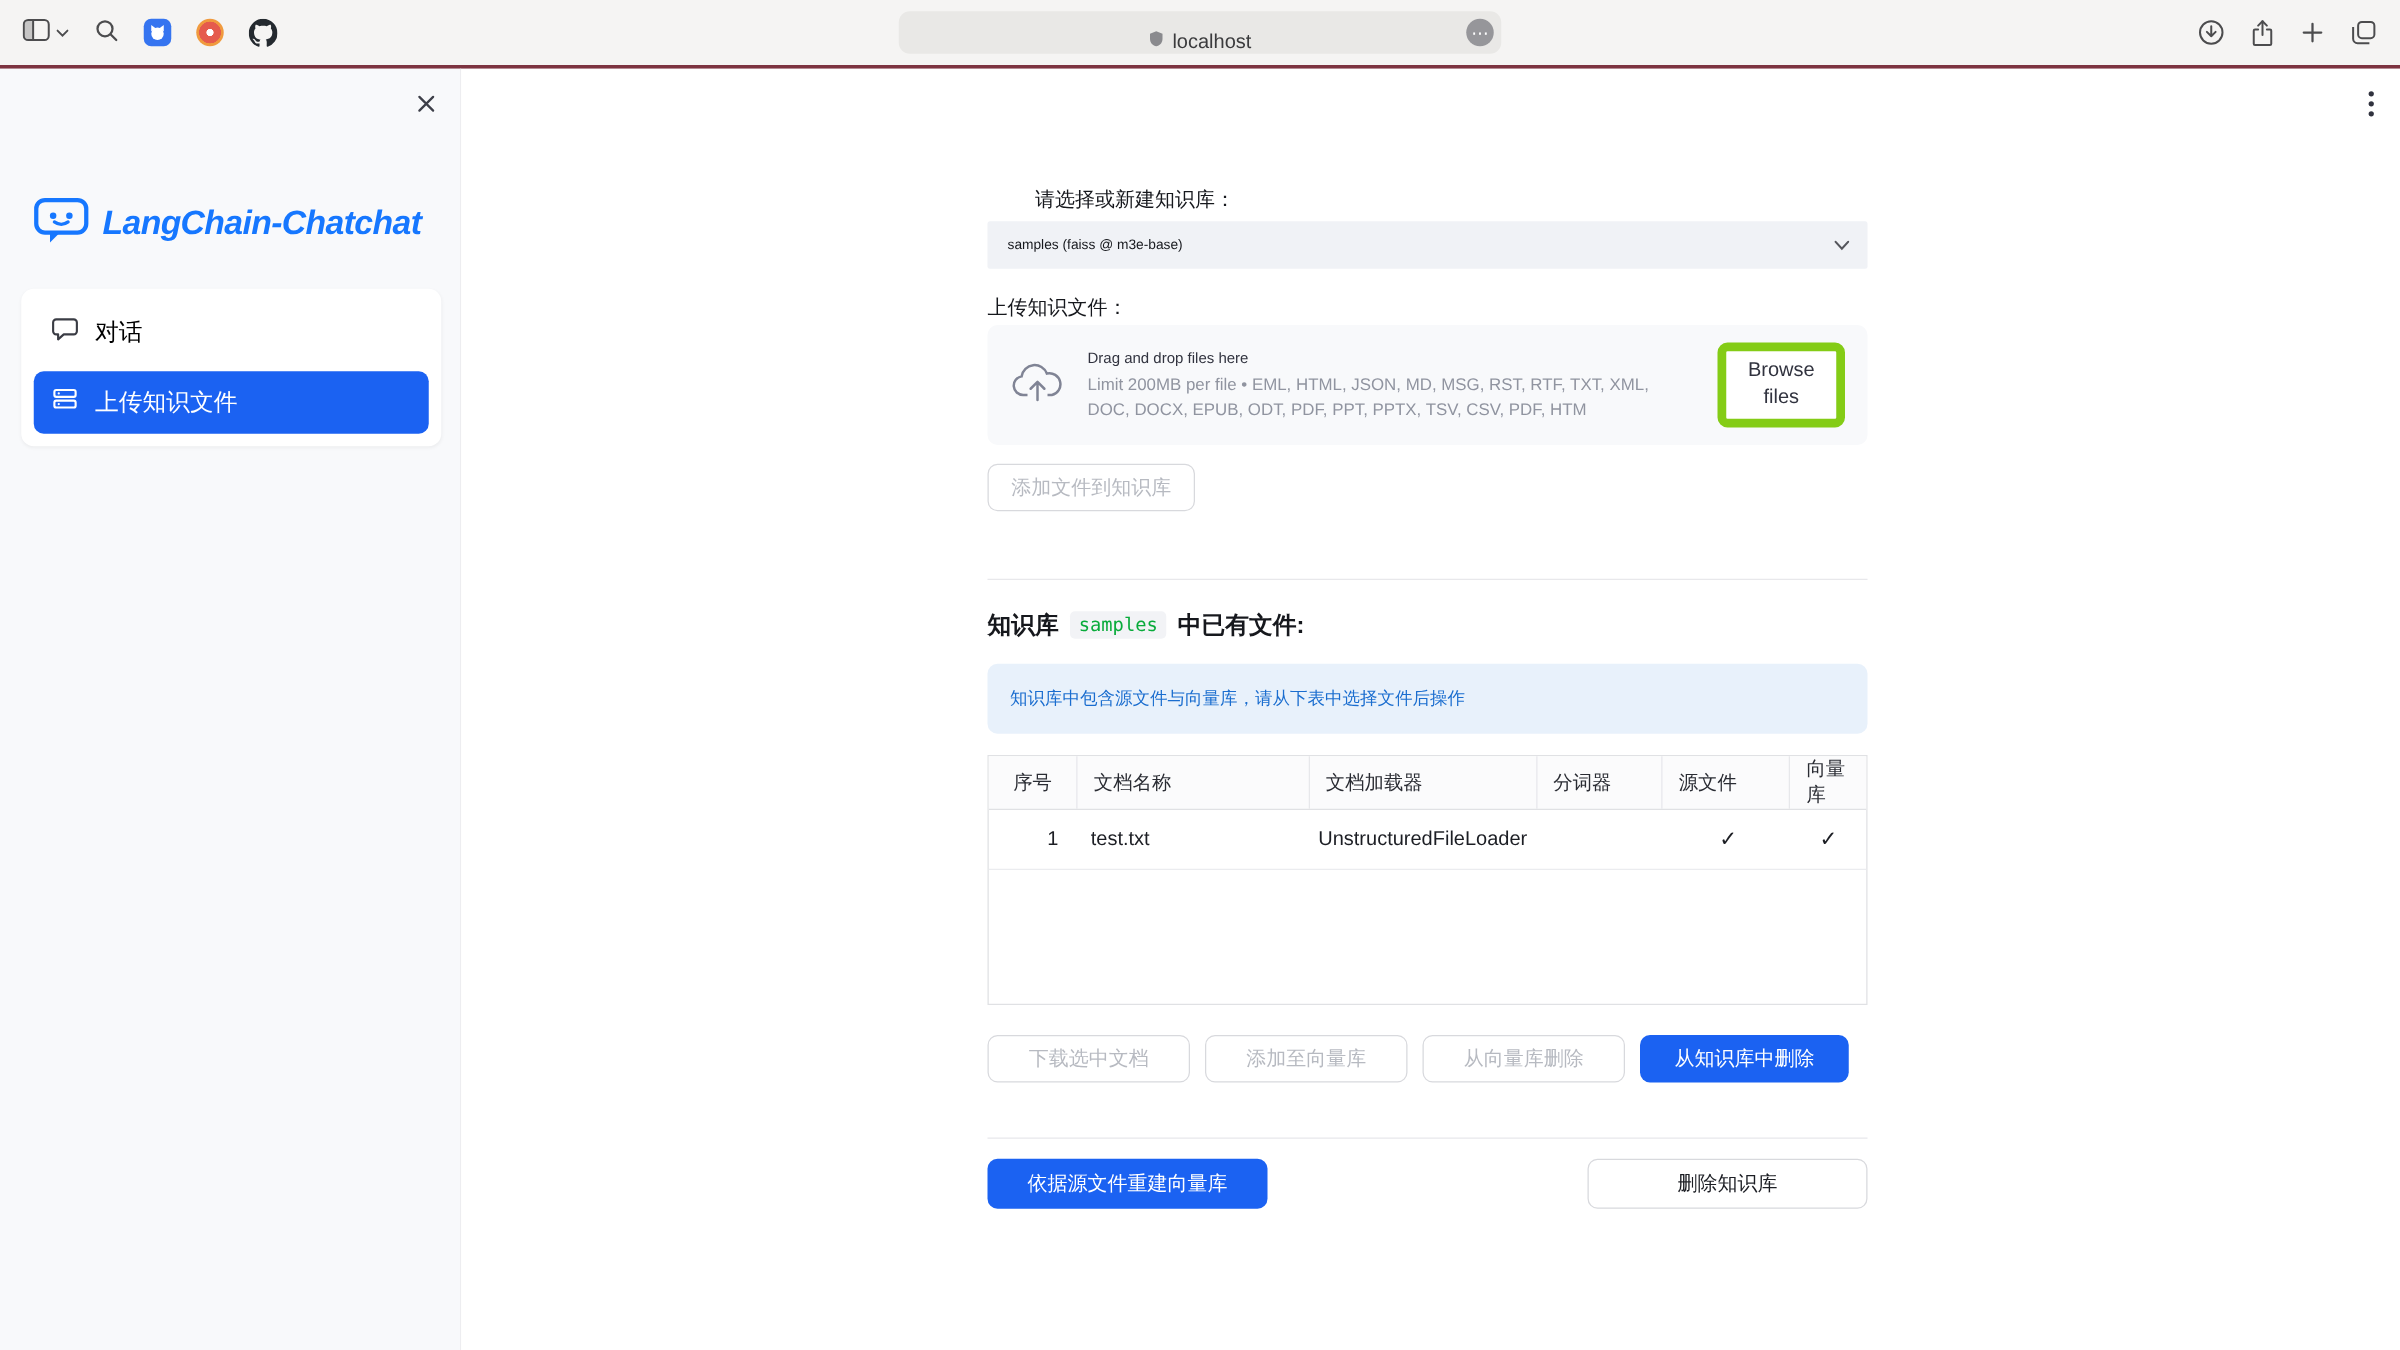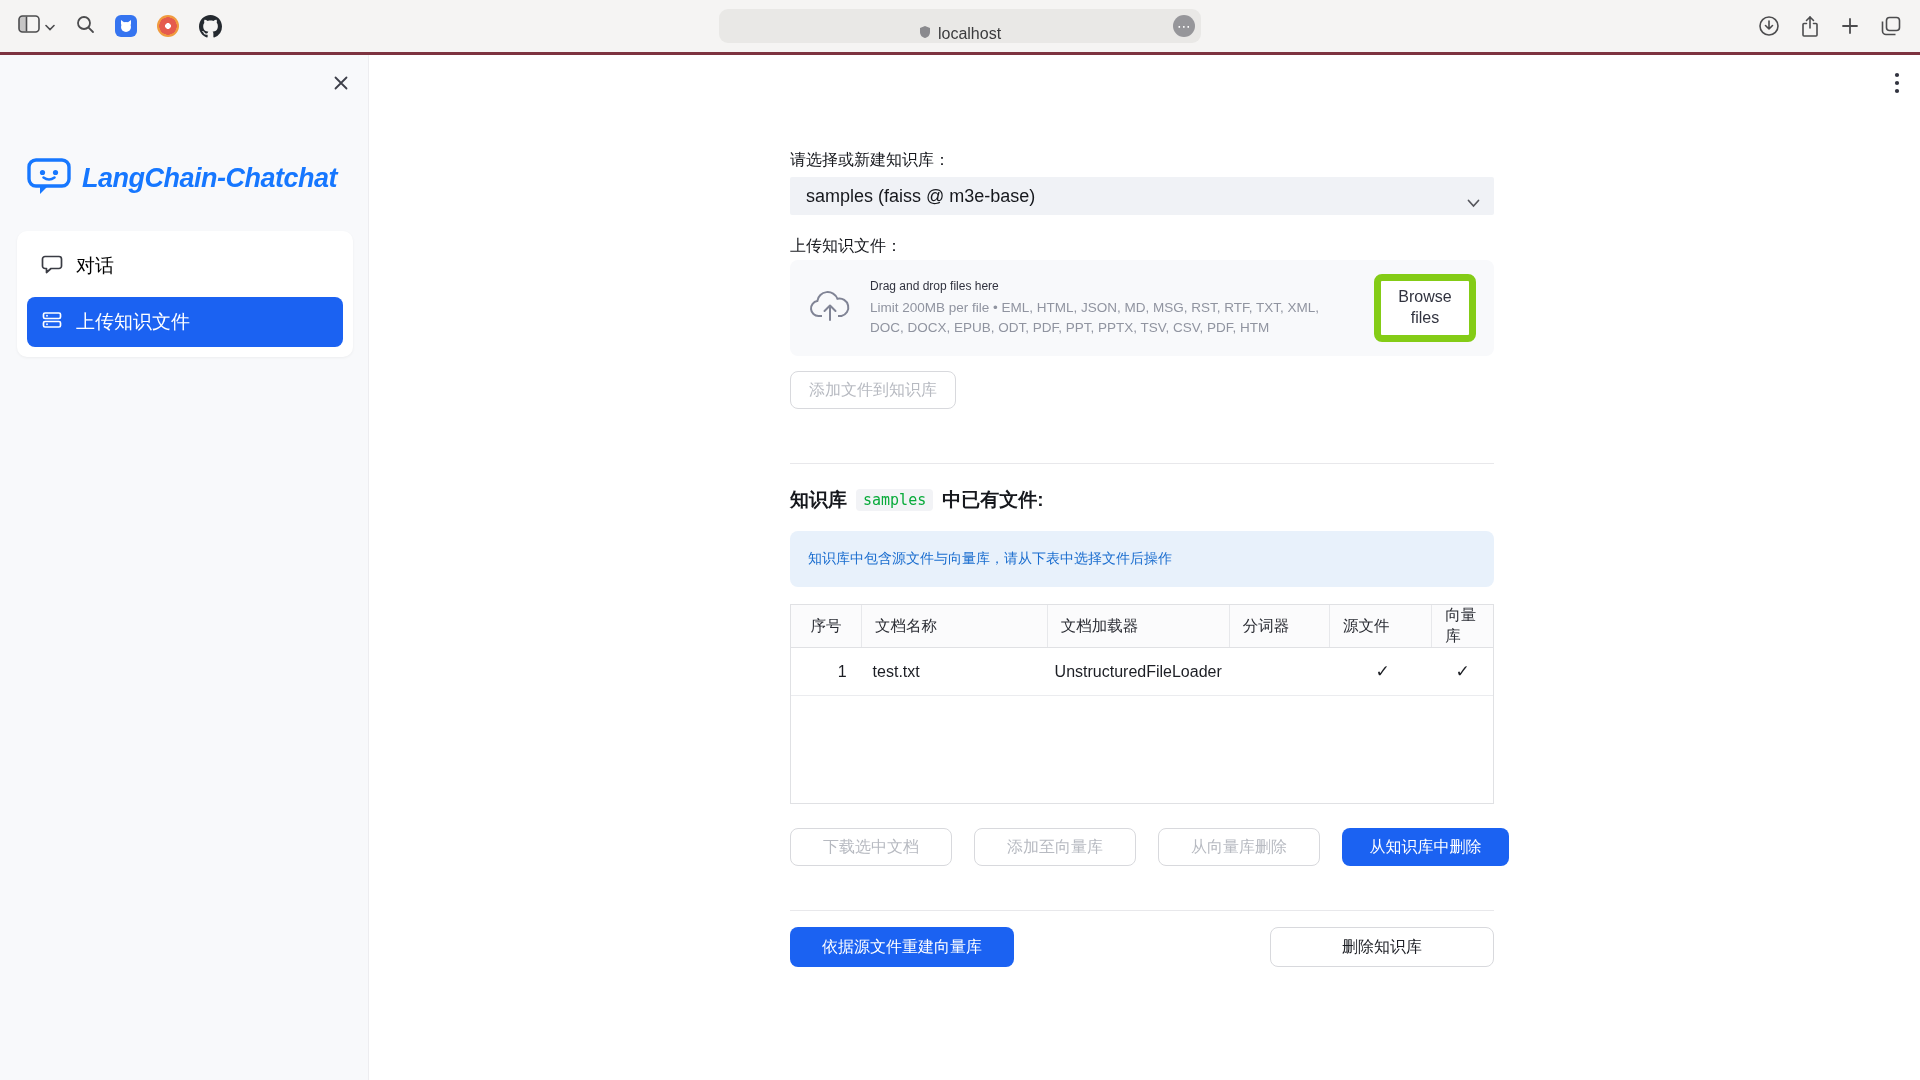--- a/index.html
+++ b/index.html
@@ -37,23 +37,23 @@
     border-radius:8px; font-size:19px; color:#000000; cursor:pointer; }
   .menu-item.active { background:#1b62f2; color:#fff; margin-top:6px; }
 
   
   .main { position:absolute; left:369px; top:55px; width:1551px; height:1025px; background:#fff; }
   .kebab { position:absolute; top:12px; right:16px; background:none; border:none; cursor:pointer; padding:4px; }
   .content { position:absolute; left:421px; top:0; width:704px; height:1025px; }
   .content > * { position:absolute; left:0; }
 
   .field-label { font-size:16px; color:#16181d; }
-  .lbl-select { top:95px; }
+  .lbl-select { top:95px;margin-left:38px; }
   .selectbox { top:122px; width:704px; height:38px; background:#f0f2f6; border-radius:2px;
-    display:flex; align-items:center; padding:16px 16px; font-size:18px; color:#16181d; cursor:pointer; }
+    display:flex; align-items:center; padding:16px 16px; font-size:11px; color:#16181d; cursor:pointer; }
   .selectbox .chev { position:absolute; right:14px; top:15px; }
 
   .lbl-upload { top:181px; }
   .dropzone { top:205px; width:704px; height:96px; background:#f8f9fb; border-radius:8px;
     display:flex; align-items:center; gap:18px; padding:0 18px; }
   .dz-text { flex:1; }
   .dz-title { font-size:12px; color:#31333f; margin-bottom:5px; }
   .dz-hint { font-size:13.5px; color:#9094a0; line-height:1.45; }
   .browse-btn { width:102px; min-height:62px; background:#fff; border:7px solid #84cc16; border-radius:8px;
     font-size:16px; color:#31333f; text-align:center; line-height:1.3; padding:6px 8px; cursor:pointer; }
@@ -81,21 +81,21 @@
   .th { display:flex; align-items:center; padding:0 13px; font-size:15.5px; font-weight:500; color:#2a2c33; }
   .th + .th { border-left:1px solid #e7e8eb; }
   .trow { display:flex; height:48px; border-bottom:1px solid #ebecef; font-size:16px; color:#1c1e24; }
   .td { display:flex; align-items:center; padding:0 13px; }
   .c0 { width:74px; } .c1 { width:151px; } .c2 { width:196px;margin-left:45px; } .c3 { width:107px; }
   .c4 { width:109px; } .c5 { width:65px; }
   .th.c0 { justify-content:center; } .td.c0 { justify-content:flex-end; }
   .td.c4, .td.c5 { justify-content:center; font-size:17px; }
   .tempty { height:107px; }
 
-  .actions { top:773px; display:flex; gap:22px; }
+  .actions { top:773px; display:flex; gap:12px; }
   .actions .btn { height:38px; }
   .a0 { width:162px; } .a1 { width:162px; } .a2 { width:162px; } .a3 { width:167px; }
 
   .bottom-actions { top:872px; width:704px; display:flex; justify-content:space-between; }
   .bottom-actions .btn { width:224px; height:40px; }
 </style>
 </head>
 <body>
 
 <div class="screen">

